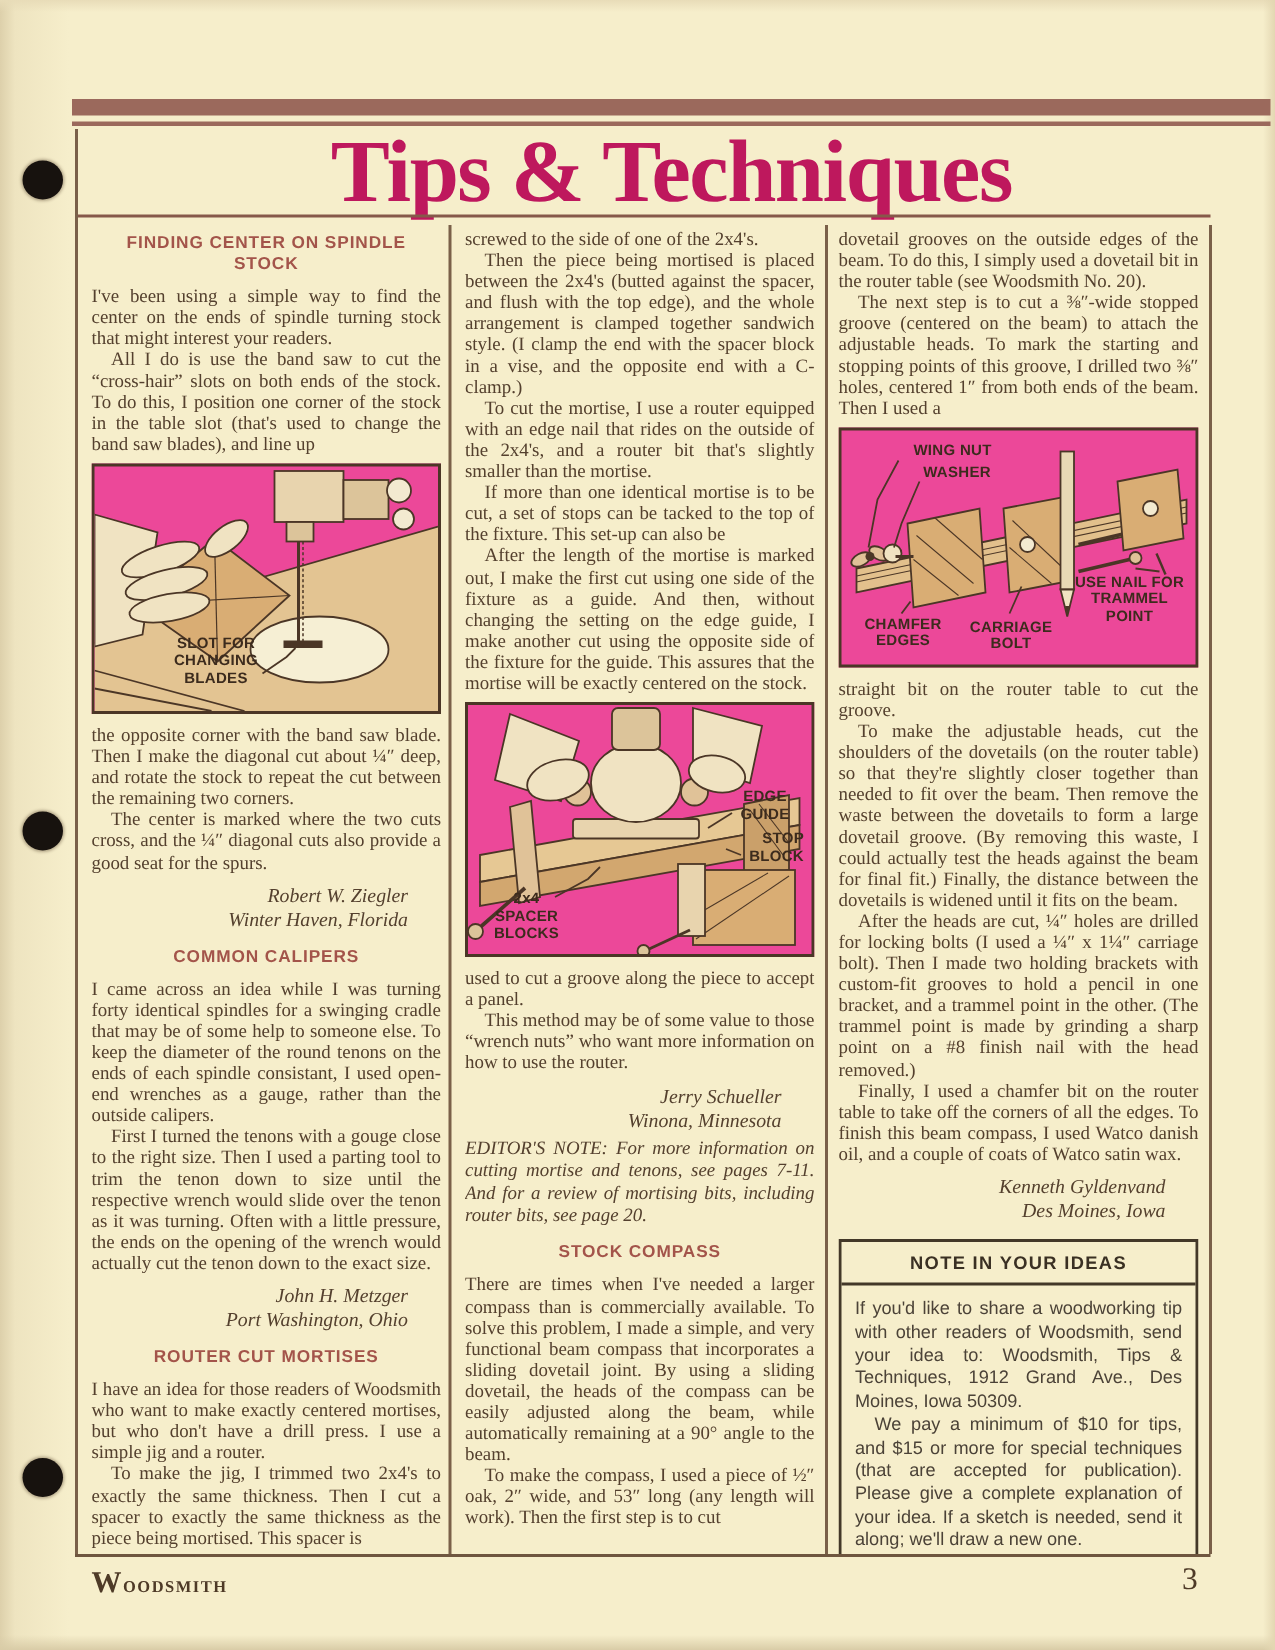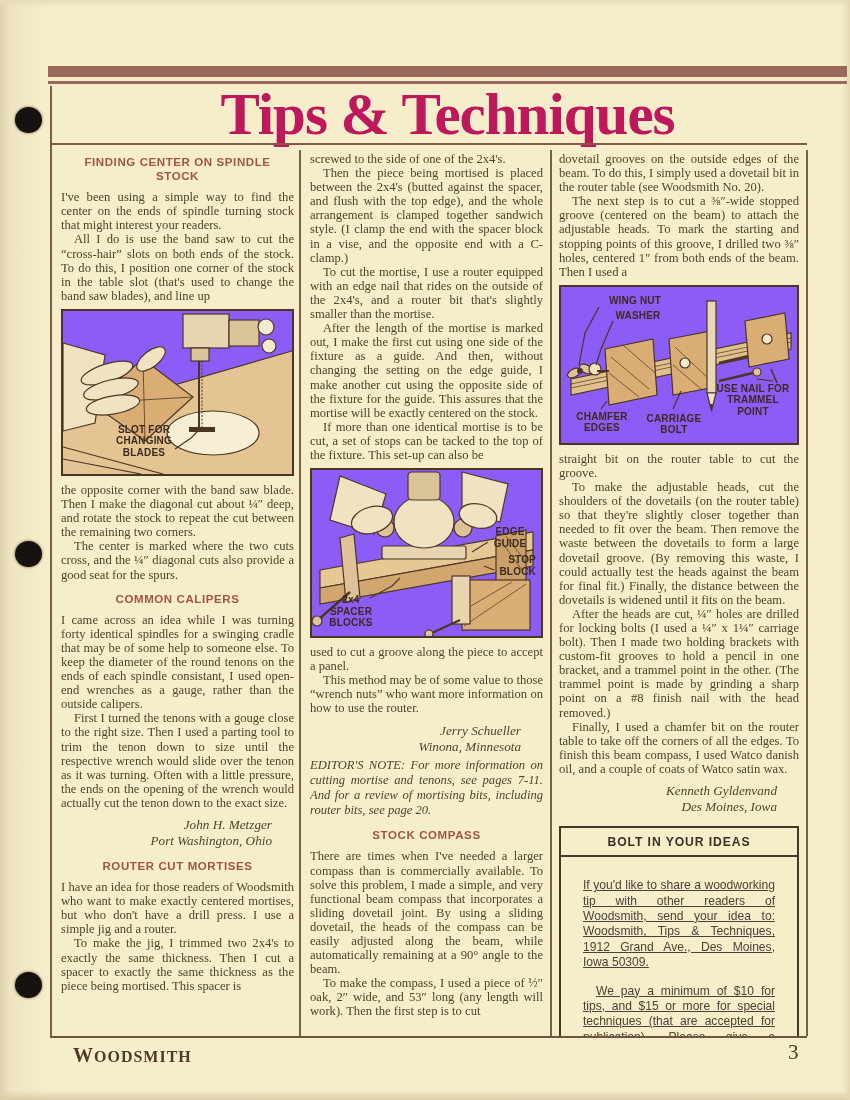--- a/index.html
+++ b/index.html
@@ -42,38 +42,38 @@
   #col3{left:559px;width:240px;}
 
   .col p{margin:0;}
   .col p.ind{text-indent:13px;}
   .tip-head{font-family:"Liberation Sans",sans-serif;font-weight:bold;font-size:11.5px;
     letter-spacing:.6px;color:#a3544a;text-align:center;margin:10px 0 7px;}
   .col .tip-head:first-child{margin-top:3px;}
   .attr{font-style:italic;text-align:right;margin:7px 22px 3px 0;font-size:13.2px;line-height:16px;}
   .ednote{font-style:italic;margin-top:11px;line-height:15.2px;}
 
-  .figure{position:relative;border:2px solid #4b3626;background:#8b5cf6;margin:6px 0 7px;}
+  .figure{position:relative;border:2px solid #4b3626;background:#ec4899;margin:6px 0 7px;}
   #fig1{height:163px;}
   #fig2{height:166px;}
   #fig3{height:156px;}
   .figure svg{display:block;}
   .fig-label{position:absolute;font-family:"Liberation Sans",sans-serif;font-weight:bold;
     font-size:10px;line-height:11.5px;color:#3c2b1d;text-align:center;letter-spacing:.2px;}
 
   .send-box{border:2.5px solid #433828;margin-top:11px;font-family:"Liberation Sans",sans-serif;color:#4b4237;}
   .send-head{text-align:center;font-weight:bold;font-size:12.2px;letter-spacing:.9px;
     padding:7px 0 6px;border-bottom:2px solid #433828;color:#3a3023;}
   .send-body{padding:8px 9px 10px;font-size:12.1px;line-height:15.4px;text-align:justify;}
-  .send-body p{margin:13px;text-decoration:underline;}
+  .send-body p{margin:0;}
   .send-body p.ind{text-indent:13px;}
 
   .footer-rule{position:absolute;left:50px;top:1036px;width:757px;height:2px;background:#6f563f;}
-  .footer-brand{position:absolute;left:73px;top:1044px;font-family:"Liberation Serif",serif;
-    font-weight:bold;font-size:16px;letter-spacing:1px;color:#4e3a27;}
+  .footer-brand{position:absolute;left:61px;top:1044px;font-family:"Liberation Serif",serif;
+    font-weight:bold;font-size:11px;letter-spacing:1px;color:#4e3a27;}
   .footer-brand::first-letter{font-size:20px;}
   .footer-page{position:absolute;left:788px;top:1040px;font-family:"Liberation Serif",serif;
     font-size:21px;color:#4e3a27;}
 </style>
 </head>
 <body>
 
 <div class="edge-left"></div>
 <div class="edge-top"></div>
 <div class="edge-bottom"></div>
@@ -124,40 +124,44 @@
         <ellipse cx="50" cy="94" rx="27" ry="9" fill="#f0e3c2" transform="rotate(-10 50 94)"></ellipse>
         <ellipse cx="88" cy="48" rx="17" ry="8" fill="#f0e3c2" transform="rotate(-38 88 48)"></ellipse>
         <polyline points="112,138 128,127 134,121"></polyline>
       </g>
     </svg>
     <div class="fig-label" style="left:38px;top:113px;width:86px;">SLOT FOR CHANGING BLADES</div>
   </div>
 
   <p>the opposite corner with the band saw blade. Then I make the diagonal cut about ¼″ deep, and rotate the stock to repeat the cut between the remaining two corners.</p>
   <p class="ind">The center is marked where the two cuts cross, and the ¼″ diagonal cuts also provide a good seat for the spurs.</p>
+  <div class="attr">
+    <span>Robert W. Ziegler</span><br>
+    <span>Winter Haven, Florida</span>
+  </div>
 
   <div class="tip-head">COMMON CALIPERS</div>
   <p>I came across an idea while I was turning forty identical spindles for a swinging cradle that may be of some help to someone else. To keep the diameter of the round tenons on the ends of each spindle consistant, I used open-end wrenches as a gauge, rather than the outside calipers.</p>
   <p class="ind">First I turned the tenons with a gouge close to the right size. Then I used a parting tool to trim the tenon down to size until the respective wrench would slide over the tenon as it was turning. Often with a little pressure, the ends on the opening of the wrench would actually cut the tenon down to the exact size.</p>
   <div class="attr">
     <span>John H. Metzger</span><br>
     <span>Port Washington, Ohio</span>
   </div>
 
   <div class="tip-head">ROUTER CUT MORTISES</div>
   <p>I have an idea for those readers of Woodsmith who want to make exactly centered mortises, but who don't have a drill press. I use a simple jig and a router.</p>
   <p class="ind">To make the jig, I trimmed two 2x4's to exactly the same thickness. Then I cut a spacer to exactly the same thickness as the piece being mortised. This spacer is</p>
 </div>
 
 <div class="col" id="col2">
   <p>screwed to the side of one of the 2x4's.</p>
   <p class="ind">Then the piece being mortised is placed between the 2x4's (butted against the spacer, and flush with the top edge), and the whole arrangement is clamped together sandwich style. (I clamp the end with the spacer block in a vise, and the opposite end with a C-clamp.)</p>
   <p class="ind">To cut the mortise, I use a router equipped with an edge nail that rides on the outside of the 2x4's, and a router bit that's slightly smaller than the mortise.</p>
+  <p class="ind">If more than one identical mortise is to be cut, a set of stops can be tacked to the top of the fixture. This set-up can also be</p>
   <p class="ind">After the length of the mortise is marked out, I make the first cut using one side of the fixture as a guide. And then, without changing the setting on the edge guide, I make another cut using the opposite side of the fixture for the guide. This assures that the mortise will be exactly centered on the stock.</p>
-  <p class="ind">If more than one identical mortise is to be cut, a set of stops can be tacked to the top of the fixture. This set-up can also be</p>
 
   <div class="figure" id="fig2">
     <svg width="229" height="166" viewBox="0 0 229 166">
       <g stroke="#4b3626" stroke-width="1.2" fill="none">
         <polygon points="8,100 221,62 221,80 8,118" fill="#e6c894"></polygon>
         <polygon points="8,118 221,80 221,96 8,134" fill="#d2a76f"></polygon>
         <polygon points="184,66 214,60 214,110 184,116" fill="#caa06a"></polygon>
         <line x1="188" y1="70" x2="210" y2="100" stroke-width=".7"></line>
         <line x1="194" y1="66" x2="214" y2="92" stroke-width=".7"></line>
         <rect x="150" y="110" width="68" height="50" fill="#d9ad74"></rect>
@@ -251,21 +255,21 @@
   <p>straight bit on the router table to cut the groove.</p>
   <p class="ind">To make the adjustable heads, cut the shoulders of the dovetails (on the router table) so that they're slightly closer together than needed to fit over the beam. Then remove the waste between the dovetails to form a large dovetail groove. (By removing this waste, I could actually test the heads against the beam for final fit.) Finally, the distance between the dovetails is widened until it fits on the beam.</p>
   <p class="ind">After the heads are cut, ¼″ holes are drilled for locking bolts (I used a ¼″ x 1¼″ carriage bolt). Then I made two holding brackets with custom-fit grooves to hold a pencil in one bracket, and a trammel point in the other. (The trammel point is made by grinding a sharp point on a #8 finish nail with the head removed.)</p>
   <p class="ind">Finally, I used a chamfer bit on the router table to take off the corners of all the edges. To finish this beam compass, I used Watco danish oil, and a couple of coats of Watco satin wax.</p>
   <div class="attr">
     <span>Kenneth Gyldenvand</span><br>
     <span>Des Moines, Iowa</span>
   </div>
 
   <div class="send-box">
-    <div class="send-head">BOLT IN YOUR IDEAS</div>
+    <div class="send-head">NOTE IN YOUR IDEAS</div>
     <div class="send-body">
       <p>If you'd like to share a woodworking tip with other readers of Woodsmith, send your idea to: Woodsmith, Tips &amp; Techniques, 1912 Grand Ave., Des Moines, Iowa 50309.</p>
       <p class="ind">We pay a minimum of $10 for tips, and $15 or more for special techniques (that are accepted for publication). Please give a complete explanation of your idea. If a sketch is needed, send it along; we'll draw a new one.</p>
     </div>
   </div>
 </div>
 
 <div class="footer-rule"></div>
 <div class="footer-brand">WOODSMITH</div>
 <div class="footer-page">3</div>

